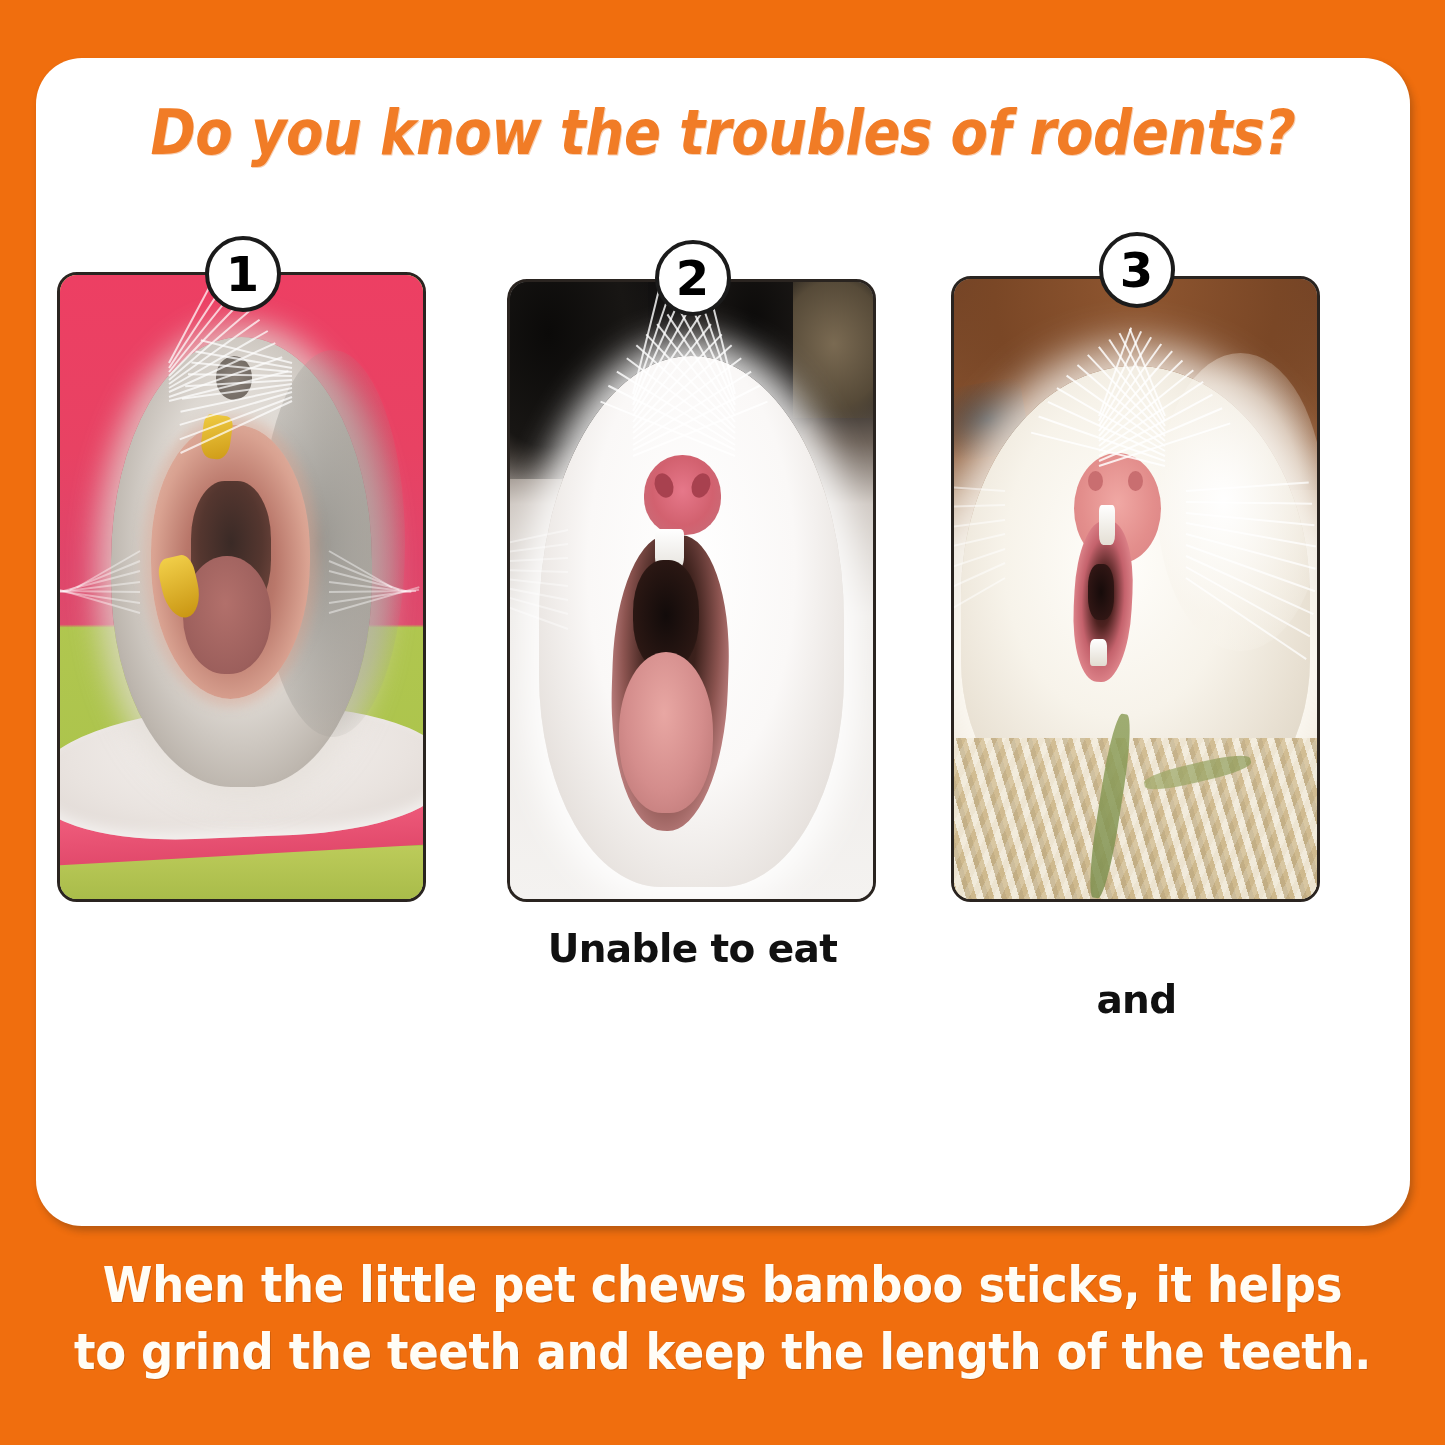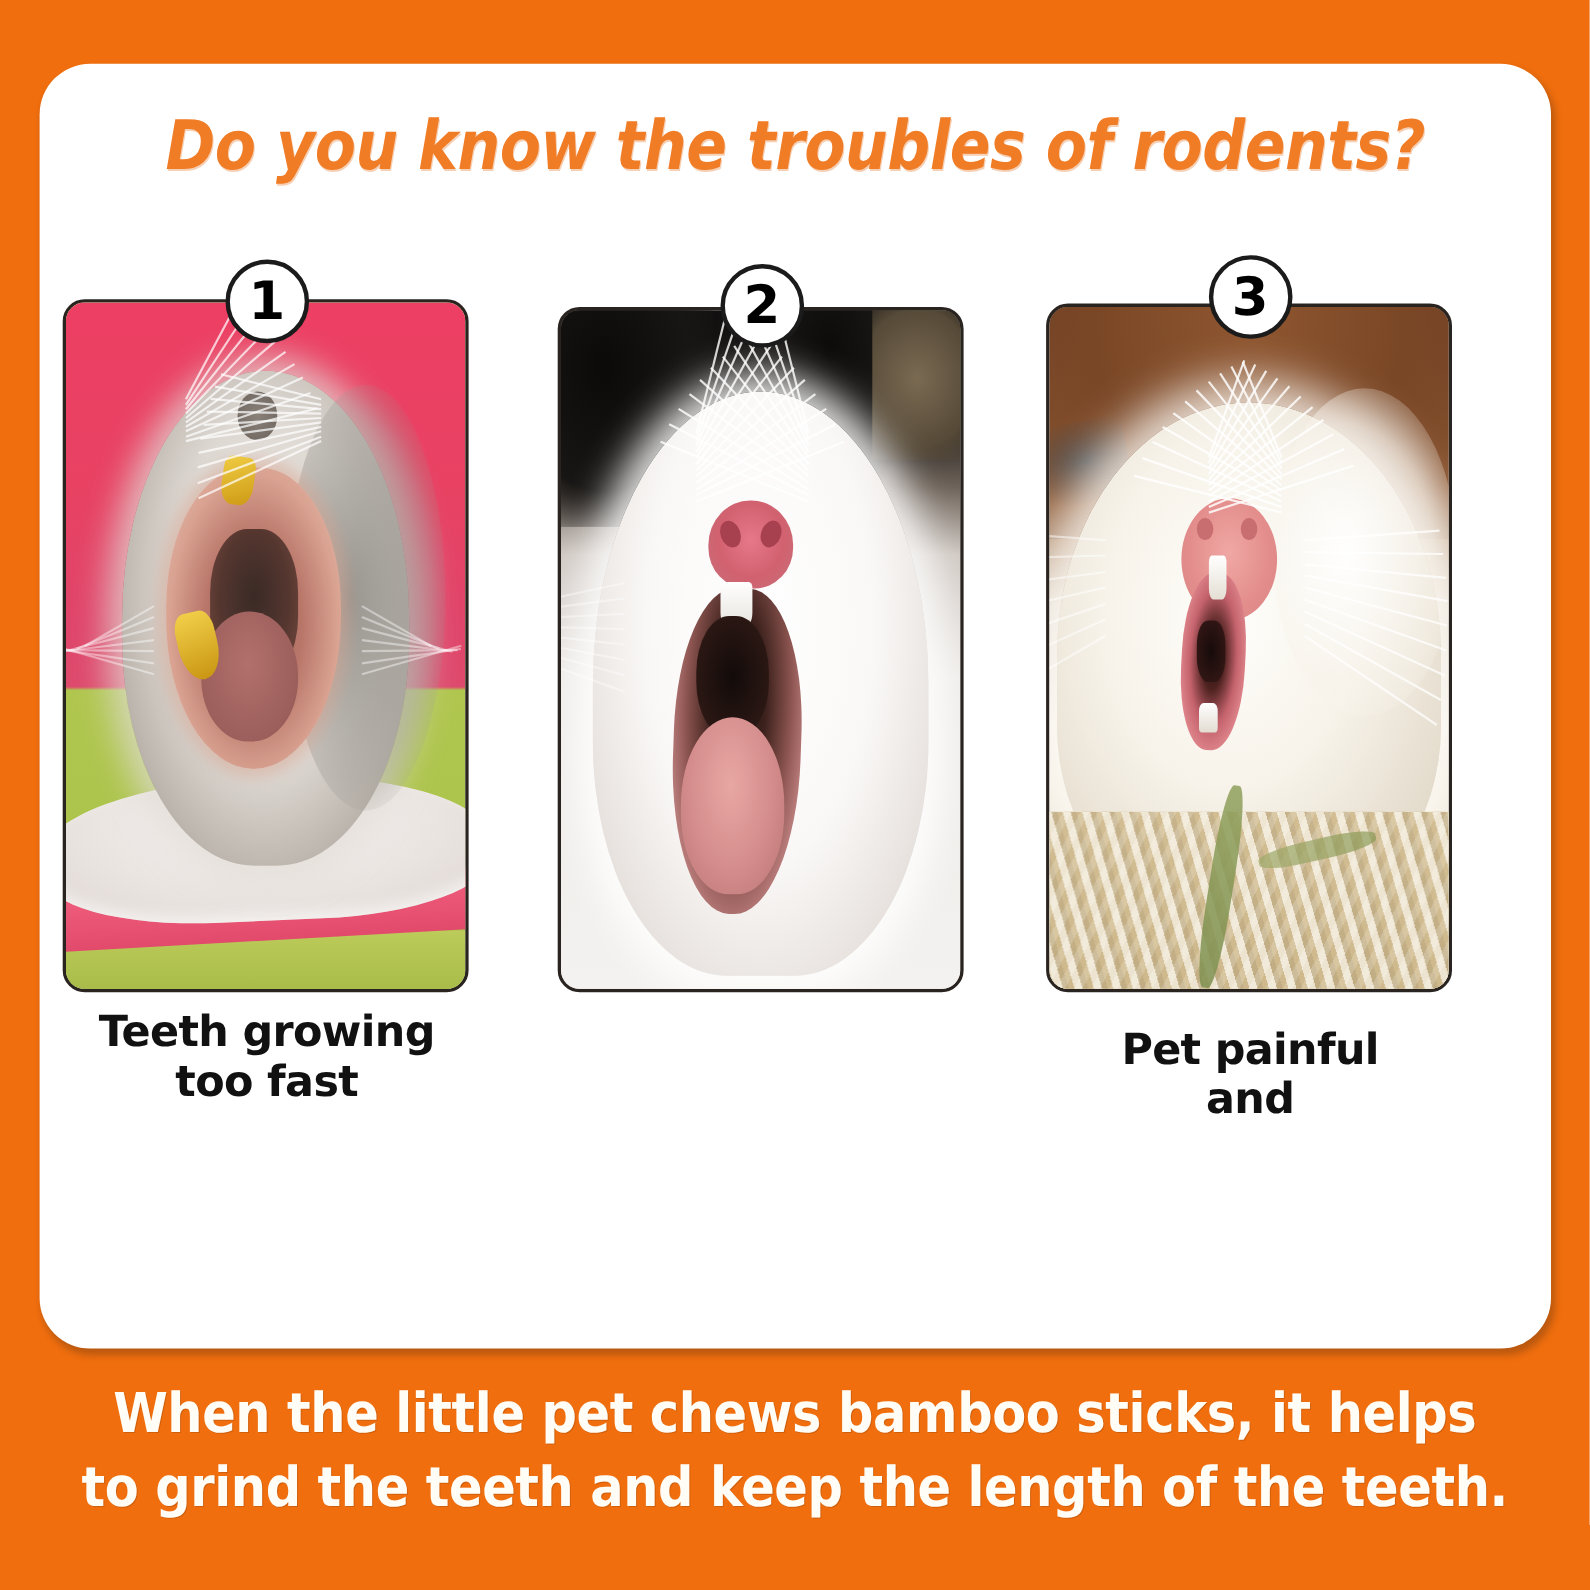--- a/index.html
+++ b/index.html
@@ -364,24 +364,20 @@
               <i style="left:74%;top:44%;width:20%;transform:rotate(30deg);opacity:0.5;"></i>
               <i style="left:74%;top:45.666666666666664%;width:21%;transform:rotate(22.333333333333336deg);opacity:0.5;"></i>
               <i style="left:74%;top:47.333333333333336%;width:22%;transform:rotate(14.666666666666668deg);opacity:0.5;"></i>
               <i style="left:74%;top:49%;width:23%;transform:rotate(7deg);opacity:0.5;"></i>
               <i style="left:74%;top:50.666666666666664%;width:24%;transform:rotate(-0.6666666666666643deg);opacity:0.5;"></i>
               <i style="left:74%;top:52.333333333333336%;width:25%;transform:rotate(-8.333333333333336deg);opacity:0.5;"></i>
               <i style="left:74%;top:54%;width:26%;transform:rotate(-16deg);opacity:0.5;"></i>
             </div>
         </div>
       </div>
-      <div class="caption">
-        <span>Teeth growing</span><br>
-        <span>too fast</span>
-      </div>
     </div>
 
     <div class="card-col c2">
       <div class="badge">2</div>
       <div class="photo">
         <div class="ph">
           <div class="p2-bg"></div>
           <div class="p2-darkL"></div>
           <div class="p2-darkR"></div>
           <div class="p2-brown"></div>
@@ -421,20 +417,23 @@
               <i style="left:16%;top:40%;width:18%;transform:rotate(168deg);opacity:0.45;"></i>
               <i style="left:16%;top:42.285714285714285%;width:18.857142857142858%;transform:rotate(172.57142857142858deg);opacity:0.45;"></i>
               <i style="left:16%;top:44.57142857142857%;width:19.714285714285715%;transform:rotate(177.14285714285714deg);opacity:0.45;"></i>
               <i style="left:16%;top:46.857142857142854%;width:20.57142857142857%;transform:rotate(181.71428571428572deg);opacity:0.45;"></i>
               <i style="left:16%;top:49.14285714285714%;width:21.428571428571427%;transform:rotate(186.28571428571428deg);opacity:0.45;"></i>
               <i style="left:16%;top:51.42857142857143%;width:22.285714285714285%;transform:rotate(190.85714285714286deg);opacity:0.45;"></i>
               <i style="left:16%;top:53.714285714285715%;width:23.142857142857142%;transform:rotate(195.42857142857142deg);opacity:0.45;"></i>
               <i style="left:16%;top:56%;width:24%;transform:rotate(200deg);opacity:0.45;"></i>
             </div>
         </div>
+      </div>
+      <div class="caption">
+        <span>Unable to eat</span>
       </div>
     </div>
 
     <div class="card-col c3">
       <div class="badge">3</div>
       <div class="photo">
         <div class="ph">
           <div class="p3-bg"></div>
           <div class="p3-browntop"></div>
           <div class="p3-greyL"></div>
@@ -486,21 +485,21 @@
               <i style="left:14%;top:36.333333333333336%;width:25%;transform:rotate(178.33333333333334deg);opacity:0.55;"></i>
               <i style="left:14%;top:38.666666666666664%;width:26%;transform:rotate(172.66666666666666deg);opacity:0.55;"></i>
               <i style="left:14%;top:41%;width:27%;transform:rotate(167deg);opacity:0.55;"></i>
               <i style="left:14%;top:43.33333333333333%;width:28%;transform:rotate(161.33333333333334deg);opacity:0.55;"></i>
               <i style="left:14%;top:45.66666666666667%;width:29%;transform:rotate(155.66666666666666deg);opacity:0.55;"></i>
               <i style="left:14%;top:48%;width:30%;transform:rotate(150deg);opacity:0.55;"></i>
             </div>
         </div>
       </div>
       <div class="caption">
-        <span>Pet painful</span><br>
+        <br>
         <span>and</span><br>
       </div>
     </div>
 
   </div>
 
   <div class="footer">
     <span class="footer-line">When the little pet chews bamboo sticks, it helps</span>
     <span class="footer-line">to grind the teeth and keep the length of the teeth.</span>
   </div>

